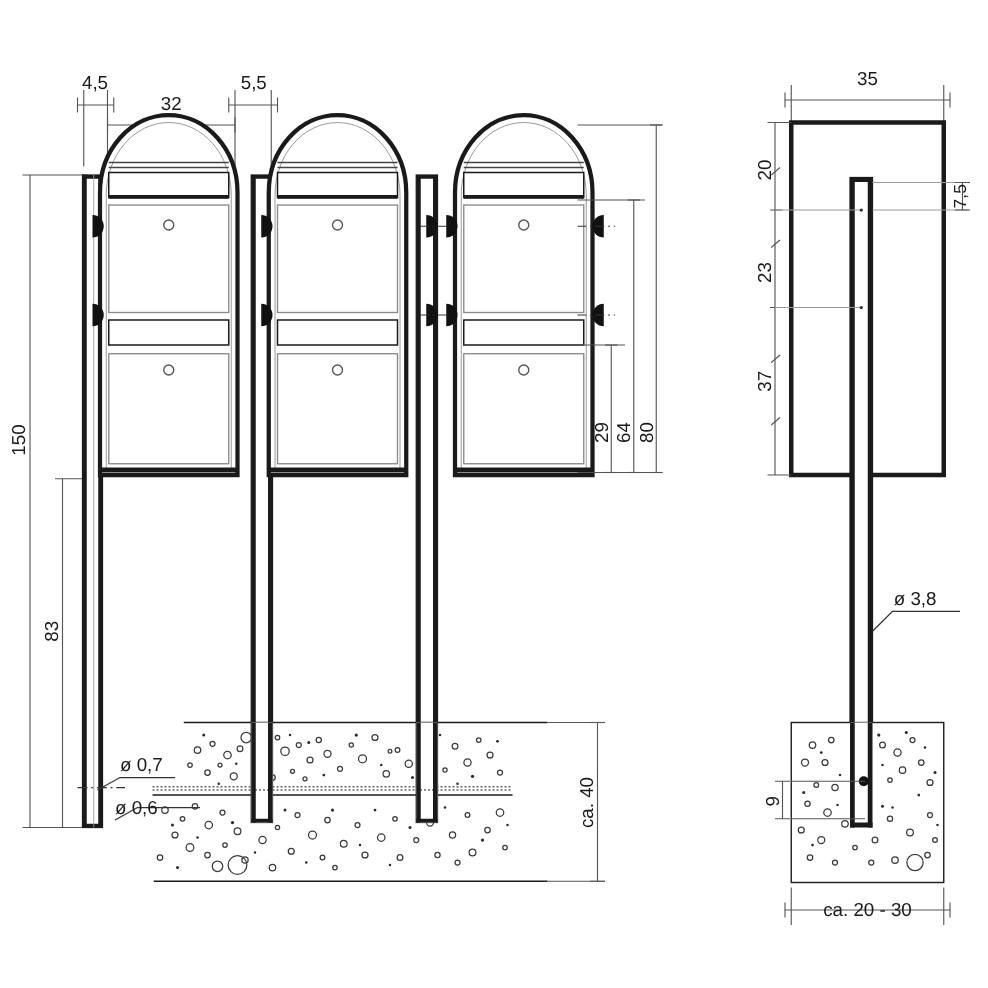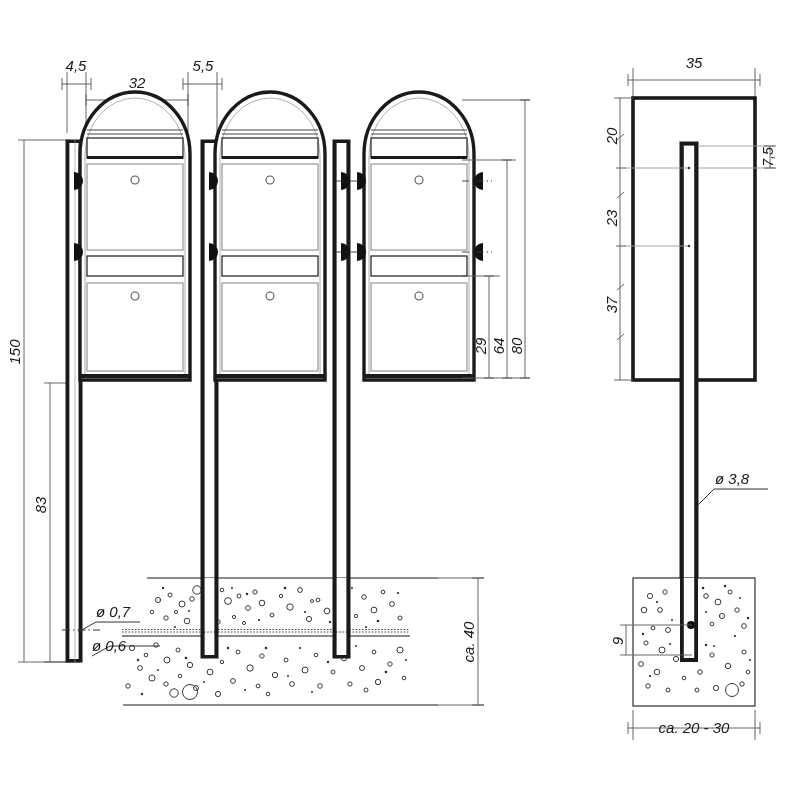--- a/index.html
+++ b/index.html
@@ -2,21 +2,21 @@
 <html><head>
 <meta charset="utf-8">
 <style>
   html,body{margin:0;padding:0;background:#ffffff;}
   body{
     width:790px;height:790px;overflow:hidden;
     font-family:"Liberation Sans", sans-serif;
     color:#1a1a1a;
     position:relative;
   }
-  #stage{position:absolute;left:0;top:0;width:790px;height:790px;font-style:italic;}
+  #stage{position:absolute;left:0;top:0;width:790px;height:790px;}
   svg{display:block;}
   text{font-family:"Liberation Sans", sans-serif;fill:#1a1a1a;}
   .dimtext{font-size:15px;}
   .dimtext-sm{font-size:14px;}
 </style>
 </head>
 <body>
 
 <div id="stage">
 <svg width="790" height="790" viewBox="0 0 790 790" xmlns="http://www.w3.org/2000/svg">

